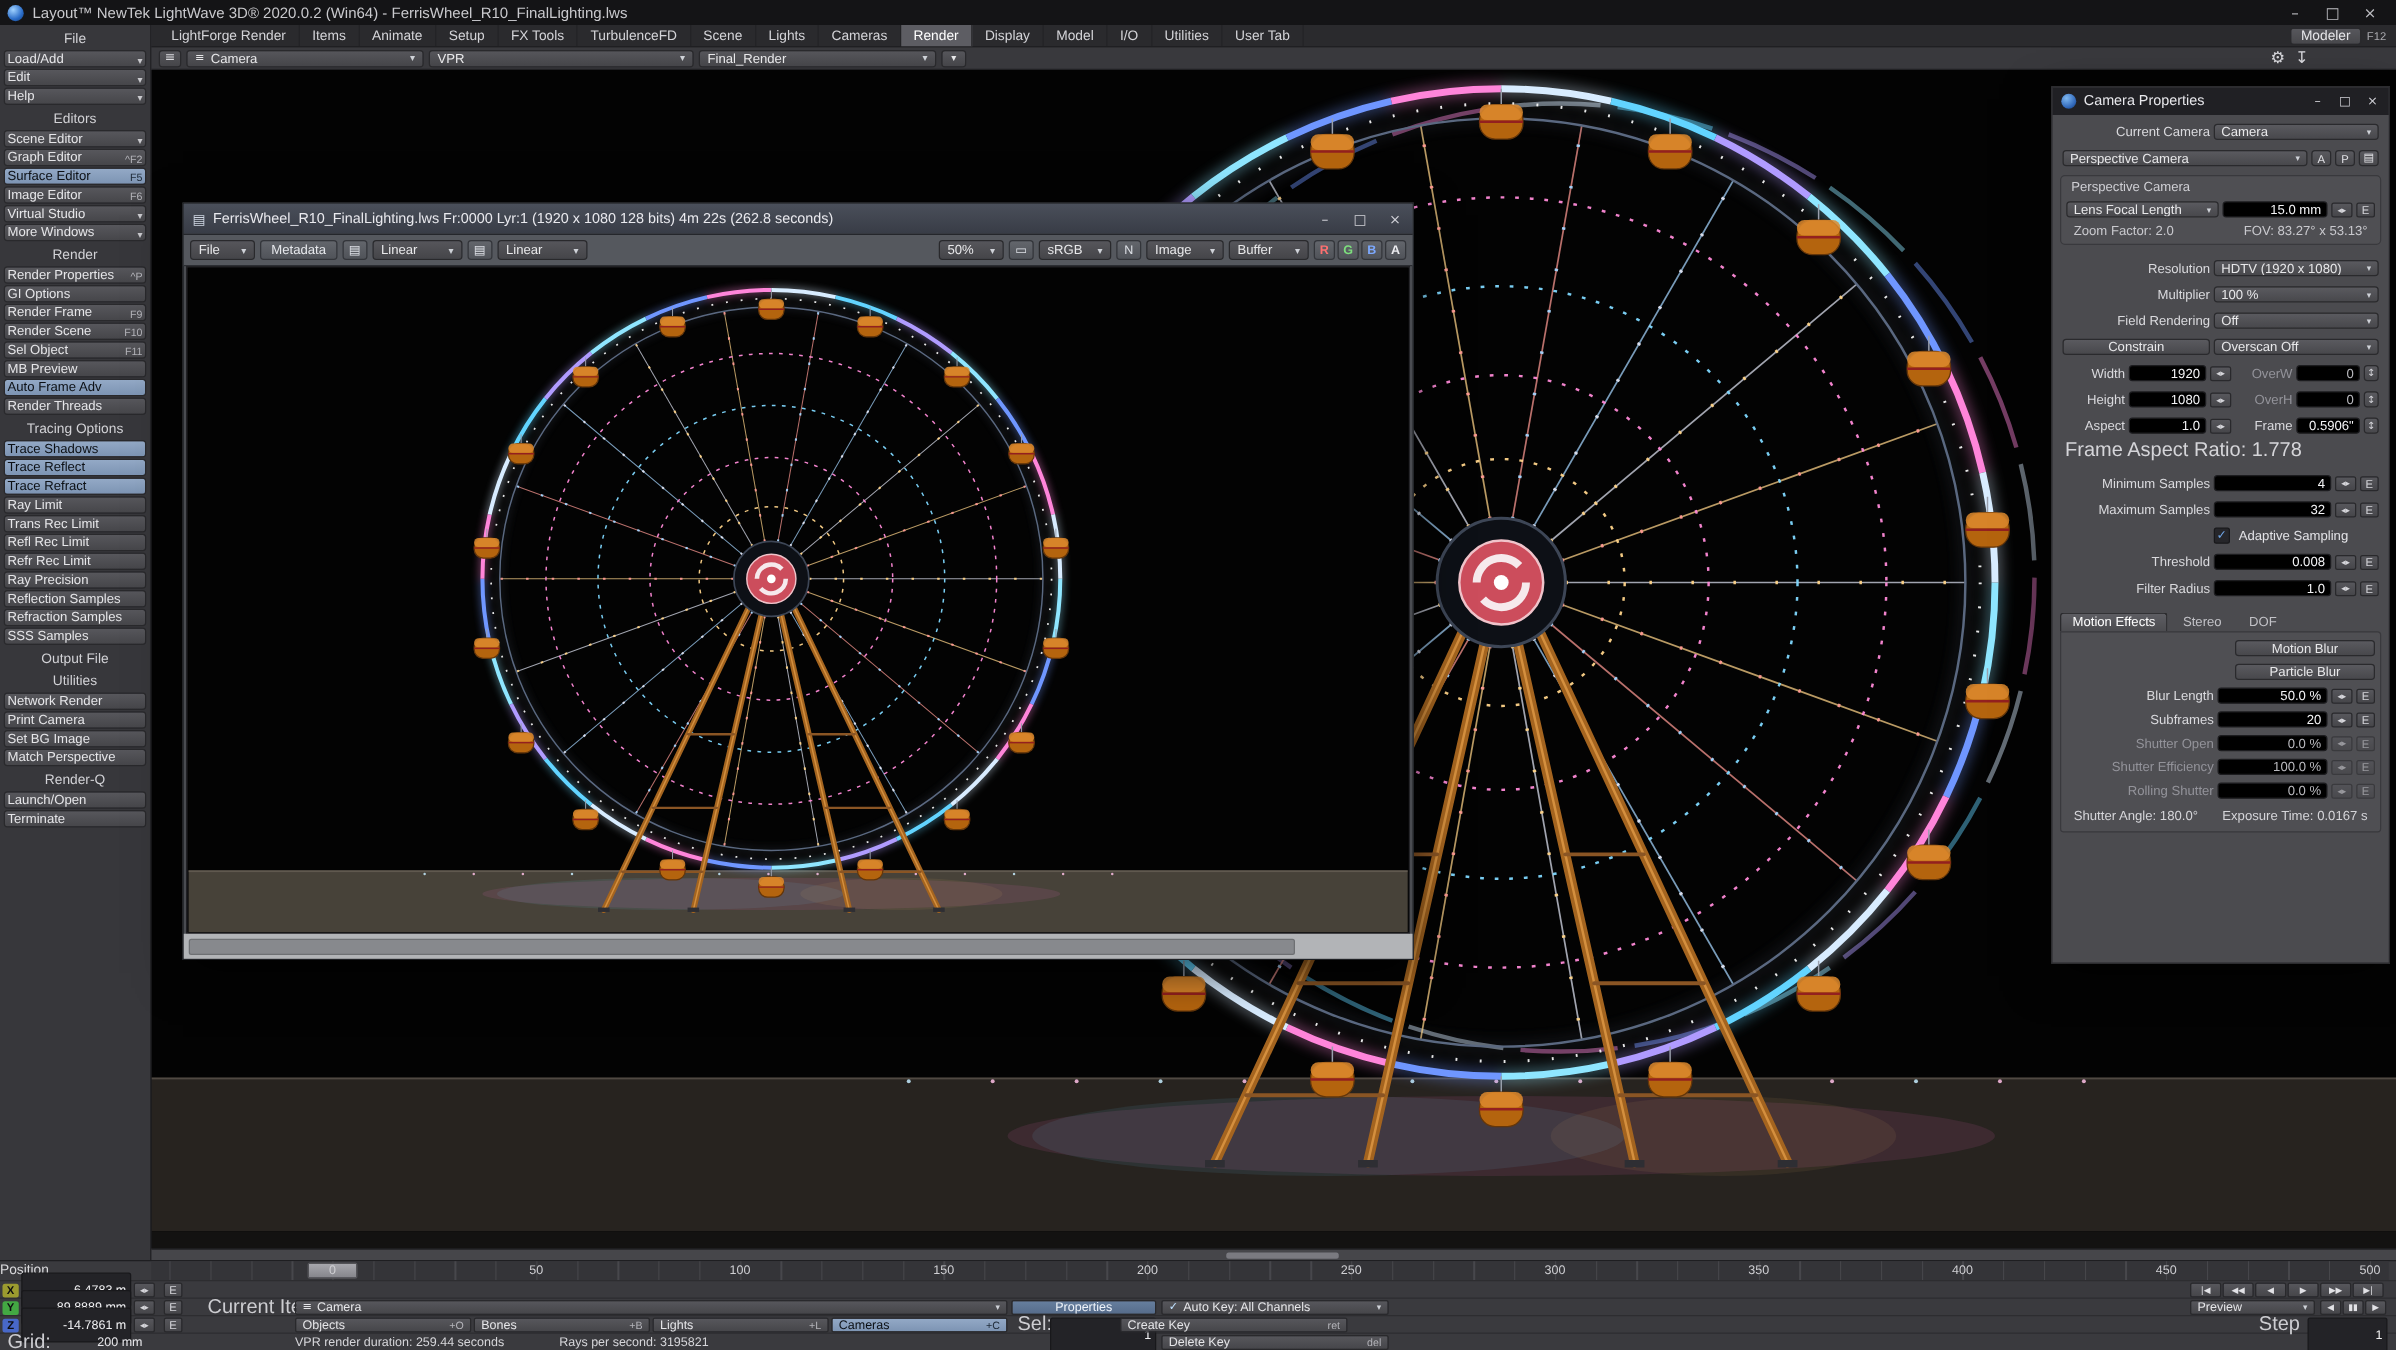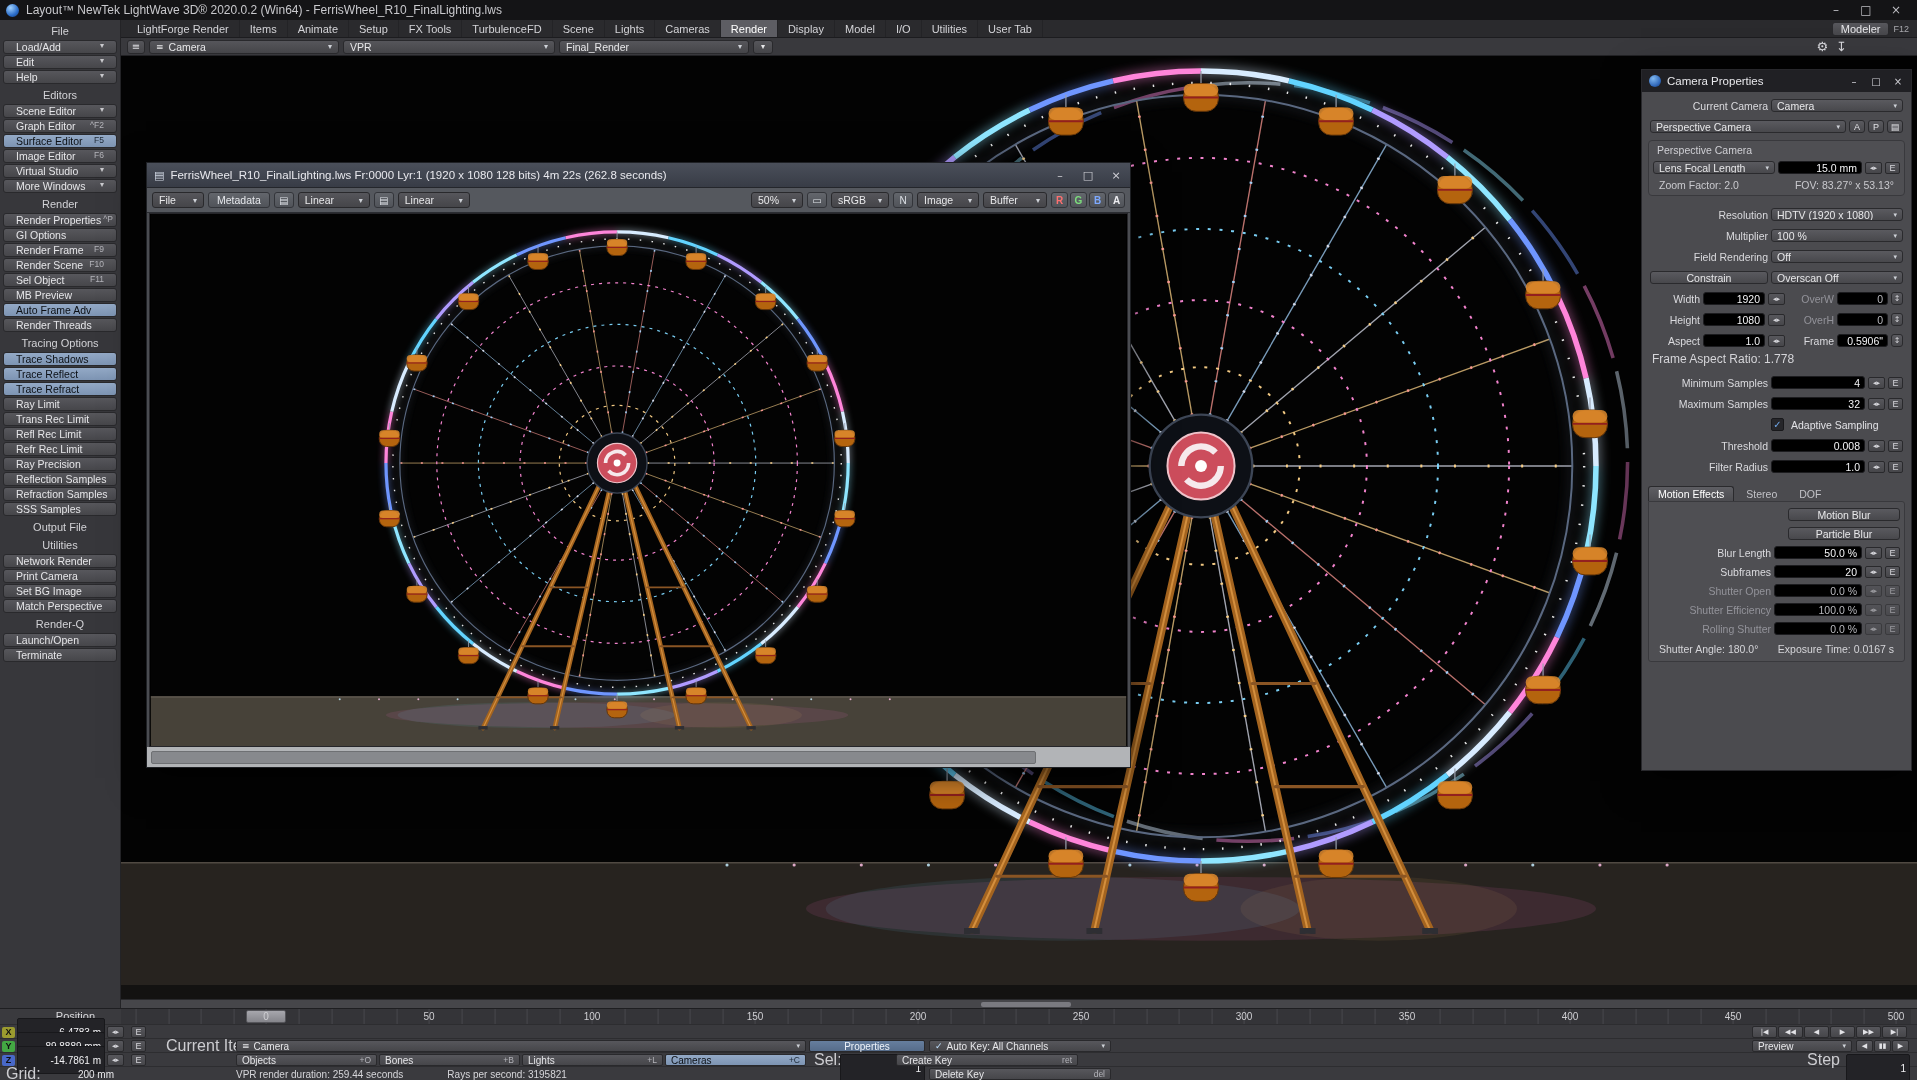--- a/index.html
+++ b/index.html
@@ -26,38 +26,38 @@
   
   #vp-toolbar{position:absolute;left:121px;top:38px;width:1796px;height:18px;background:#39393d;border-bottom:1px solid #222225;display:flex;align-items:center;padding:0 6px;gap:4px;z-index:4}
   .dd{background:linear-gradient(#56565b,#454549);border:1px solid #29292c;border-radius:3px;height:14px;display:flex;align-items:center;padding:0 6px;color:#e8e8ea;font-size:10.5px;white-space:nowrap}
   .dd .arr{margin-left:auto;font-size:8px;padding-left:6px;color:#cfd2d8}
   .tool-iconbtn{width:18px;height:14px;background:linear-gradient(#56565b,#454549);border:1px solid #29292c;border-radius:3px;display:flex;align-items:center;justify-content:center;color:#dcdce0;font-size:10px}
   #tb-right{margin-left:auto;display:flex;gap:8px;margin-right:64px;color:#d9d9de;font-size:13px}
 
   
   #sidebar{position:absolute;left:0;top:20px;width:121px;height:988px;background:#37373b;border-right:1px solid #232326;padding:1px 2px;overflow:hidden;z-index:5}
   .sb-header{text-align:center;color:#d2d2d6;font-size:11px;padding:4px 0 2px}
-  .sb-btn{height:14px;margin:1px 1px;background:linear-gradient(#57575c,#46464a);border:1px solid #29292c;border-radius:3px;display:flex;align-items:flex-start;padding:0 12px;font-size:10.5px;color:#e6e6e9;white-space:nowrap}
+  .sb-btn{height:14px;margin:1px 1px;background:linear-gradient(#57575c,#46464a);border:1px solid #29292c;border-radius:3px;display:flex;align-items:flex-end;padding:0 2px;font-size:10.5px;color:#e6e6e9;white-space:nowrap}
   .sb-btn.hl{background:linear-gradient(#93a9c6,#7d94b3);color:#0c1015}
   .sb-key{margin-left:auto;font-size:8.5px;color:#b4b4ba;padding-left:2px}
   .sb-btn.hl .sb-key{color:#202c3a}
   .sb-arrow{margin-left:auto;font-size:8px;color:#c9c9cd}
   .sb-key:empty,.sb-arrow:empty{display:none}
 
   
   #viewport{position:absolute;left:121px;top:56px;width:1796px;height:943px;background:#050505;overflow:hidden;z-index:1}
   #viewport svg{display:block;width:100%;height:100%}
   #vp-scroll{position:absolute;left:121px;top:999px;width:1796px;height:9px;background:#46464a;border-top:1px solid #29292c;z-index:2}
   #vp-scroll .vs-handle{position:absolute;left:860px;top:2px;width:90px;height:5px;background:#7a7a80;border-radius:2px}
 
   
   #bottombar{position:absolute;left:0;top:1008px;width:1917px;height:72px;background:#3a3a3e;border-top:1px solid #1e1e21;z-index:6}
   .bb-row{position:relative;height:14px;border-bottom:1px solid #2d2d30}
   #ruler-row{height:16px;display:flex;border-bottom:1px solid #2d2d30}
-  #position-label{width:121px;text-align:right;padding-right:26px;color:#d9d9dc;line-height:15px;flex:none}
+  #position-label{width:121px;padding-right:26px;color:#d9d9dc;line-height:15px;flex:none}
   #ruler{position:relative;flex:1;margin-right:6px;background:#343438}
   #ruler .ticks{position:absolute;inset:0;background:repeating-linear-gradient(90deg,#5a5a5f 0 1px,transparent 1px 32.6px);background-position:14.6px 0;opacity:.5}
   .tick-label{position:absolute;top:2px;transform:translateX(-50%);font-size:10px;color:#cfcfd3}
   #ruler .handle{position:absolute;left:125px;top:1px;width:40px;height:13px;background:linear-gradient(#a7a7ad,#85858b);border:1px solid #55555a;border-radius:2px}
   .abs{position:absolute;top:1px;height:12px;display:flex;align-items:center}
   .axis-group{position:absolute;left:2px;top:1px;height:12px;display:flex;align-items:center;gap:2px}
   .axis-badge{width:13px;height:11px;border-radius:2px;font-size:9px;font-weight:bold;color:#0e0e10;display:flex;align-items:center;justify-content:center}
   .ax-x{background:#9b9b2f}.ax-y{background:#43a843}.ax-z{background:#4868c8}
   .bb-fld{background:#232327;border:1px solid #18181b;border-radius:2px;color:#f2f2f4;font-size:10px;display:flex;align-items:center;justify-content:flex-end;padding:0 3px;height:28px}
   .axis-fld{width:88px}
@@ -116,21 +116,21 @@
   .cp-dd .arr{margin-left:auto;font-size:7px;color:#cfd2d8;padding-left:4px}
   .cp-fld{flex:1;height:13px;background:#000000;border:1px solid #1c1c1f;border-radius:3px;color:#f4f4f6;font-size:10.5px;display:flex;align-items:center;justify-content:flex-end;padding:0 4px}
   .cp-fld.dimfld{color:#b9b9be}
   .cp-btn{height:13px;background:linear-gradient(#5a5a5f,#48484c);border:1px solid #2a2a2d;border-radius:3px;display:flex;align-items:center;justify-content:center;color:#e8e8ea;font-size:10.5px;padding:0 6px}
   .sq-btn{width:16px;height:13px;flex:none;background:linear-gradient(#5a5a5f,#48484c);border:1px solid #2a2a2d;border-radius:3px;display:flex;align-items:center;justify-content:center;color:#e0e0e4;font-size:9px}
   .ud{width:12px;height:13px;flex:none;background:linear-gradient(#5a5a5f,#48484c);border:1px solid #2a2a2d;border-radius:3px;display:flex;align-items:center;justify-content:center;color:#d5d5da;font-size:8px}
   .cp-box{margin:3px 6px;border:1px solid #39393d;border-radius:4px;background:#4f4f53;padding:1px 0}
   .cp-box .cp-row{margin:2px 4px}
   .cp-sec{padding:2px 0 1px 8px;color:#cfcfd4;font-size:10.5px}
   .cp-zoomrow{display:flex;justify-content:space-between;padding:1px 10px 3px 10px;color:#c9c9ce;font-size:10.5px}
-  .cp-text{padding:1px 0 1px 10px;color:#d5d5d9;font-size:12px}
+  .cp-text{padding:1px 0 1px 10px;color:#d5d5d9;font-size:16px}
   .cp-gap{height:5px;flex:none}
   .chk{width:13px;height:13px;background:#26262a;border:1px solid #18181b;border-radius:2px;display:flex;align-items:center;justify-content:center;flex:none}
   .chk-mark{font-size:10px;color:#6fa6e8}
   .chk-label{color:#e2e2e6;font-size:10.5px;padding-left:4px}
   .cp-tabs{display:flex;margin:4px 6px 0 6px;gap:2px}
   .cp-tab{height:15px;display:flex;align-items:center;padding:0 9px;color:#c2c2c7;font-size:10.5px;border:1px solid transparent;border-bottom:none;border-radius:3px 3px 0 0}
   .cp-tab.active{background:linear-gradient(#5e5e63,#4c4c50);border-color:#2a2a2d;color:#ffffff}
   .cp-mblock{margin:0 6px;border:1px solid #39393d;background:#4f4f53;border-radius:0 3px 3px 3px;padding:2px 0}
   .cp-mblock .cp-row{margin:2px 4px}
   .blur-btn{margin-left:auto;width:112px;flex:none}

